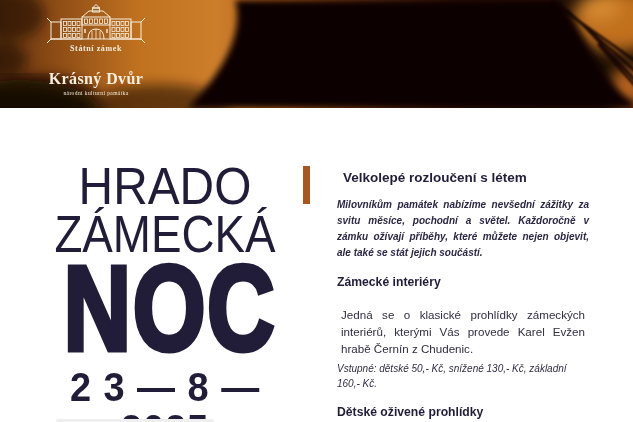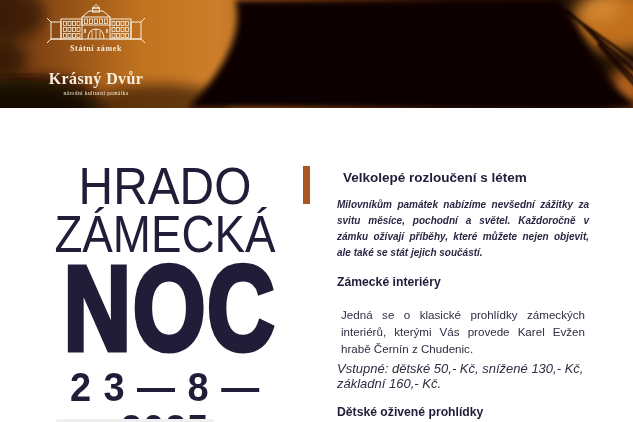--- a/index.html
+++ b/index.html
@@ -43,21 +43,21 @@
   .right h1{
     font-size:13.5px;line-height:17px;margin:6px;color:#211c38;font-weight:bold;
   }
   .intro{
     margin:11px 0 0 0;font-size:10px;line-height:16px;
     font-style:italic;font-weight:bold;text-align:justify;color:#2c2744;
   }
   .sec{margin-top:13px;}
   .sec-title{font-size:12.2px;line-height:16px;font-weight:bold;color:#211c38;margin:0 0 16px 0;}
   .sec-body{font-size:11.6px;line-height:17px;margin:4px;text-align:justify;}
-  .sec-price{font-size:13px;line-height:15px;margin:1px 0 6px 0;font-style:italic;}
+  .sec-price{font-size:10px;line-height:15px;margin:1px 0 6px 0;font-style:italic;}
   
   .bottom-sliver{position:absolute;left:56px;top:419px;width:158px;height:4px;
     background:#efefef;border-radius:2px;}
 </style>
 </head>
 <body>
 
 <div class="page">
 
   <div class="hero">

